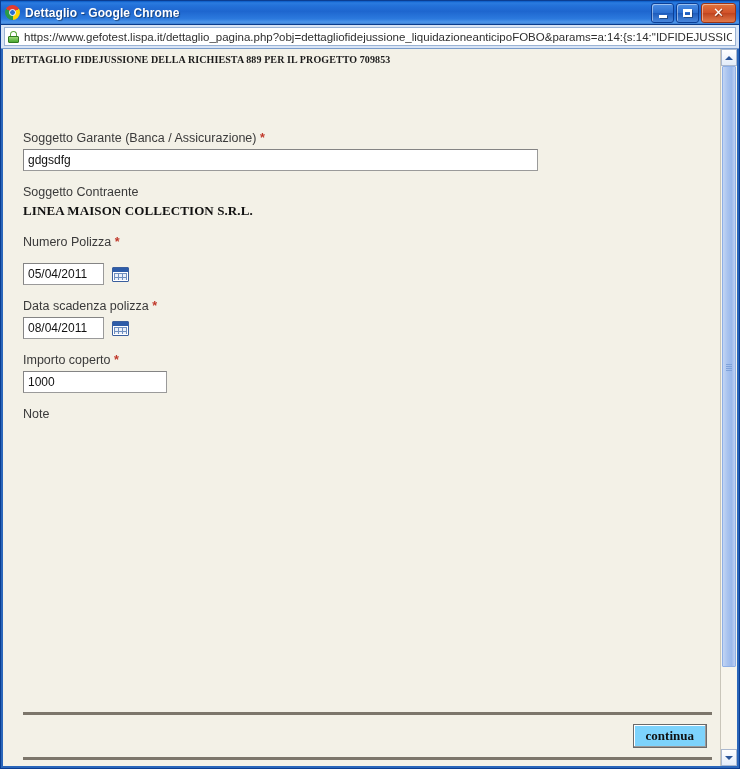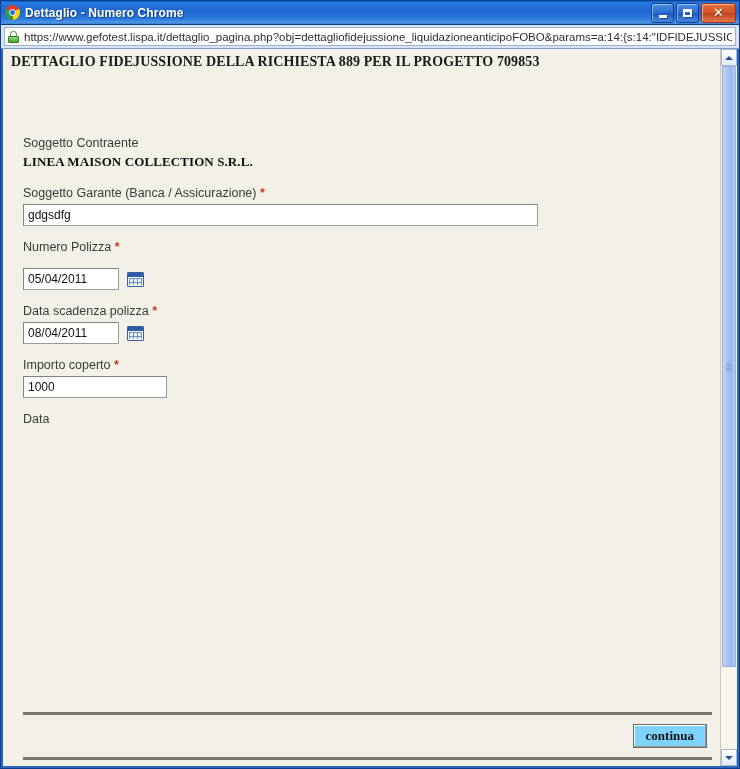--- a/index.html
+++ b/index.html
@@ -189,21 +189,21 @@
   .page {
     flex: 1 1 auto;
     position: relative;
     background: #f3f1e7;
     overflow: hidden;
   }
 
   
   .page-heading {
     font-family: "Liberation Serif", serif;
-    font-size: 14px;
+    font-size: 10px;
     font-weight: bold;
     color: #1a1a1a;
     padding: 5px 0 0 8px;
     letter-spacing: 0.1px;
     white-space: nowrap;
   }
 
   .form-area {
     padding: 66px 0 0 20px;
   }
@@ -234,21 +234,21 @@
     border-top-color: #848484;
     border-left-color: #848484;
     font-family: "Liberation Sans", sans-serif;
     font-size: 12px;
     color: #111111;
     padding: 1px 4px;
     outline: none;
     display: block;
   }
   .w-wide { width: 515px; }
-  .w-date { width: 96px; }
+  .w-date { width: 81px; }
   .w-amount { width: 144px; }
 
   .field-block { margin-bottom: 14px; }
 
   .date-row { display: flex; align-items: center; gap: 8px; }
 
   .cal-icon {
     width: 17px; height: 15px;
     position: relative;
     display: inline-block;
@@ -390,21 +390,21 @@
 </head>
 <body>
 
 <div class="window">
 
   <div class="titlebar">
     <span class="chrome-logo">
       <span class="ring"></span>
         <span class="inner"></span>
     </span>
-    <span class="title-text">Dettaglio - Numero Chrome</span>
+    <span class="title-text">Dettaglio - Google Chrome</span>
     <span class="winbtns">
       <span class="winbtn">
         <span class="glyph-min"></span>
       </span>
       <span class="winbtn">
         <span class="glyph-max"></span>
       </span>
       <span class="winbtn close">
         <span class="glyph-close">✕</span>
       </span>
@@ -423,27 +423,27 @@
 
   <div class="client">
 
     <div class="page">
 
       <div class="page-heading">DETTAGLIO FIDEJUSSIONE DELLA RICHIESTA 889 PER IL PROGETTO 709853</div>
 
       <div class="form-area">
 
         <div class="field-block">
+          <div class="field-label"><span>Soggetto Garante (Banca / Assicurazione)</span> <span class="req">*</span></div>
+          <input class="text-input w-wide" type="text" value="gdgsdfg" style="">
+        </div>
+
+        <div class="field-block">
           <div class="field-label">Soggetto Contraente</div>
           <div class="static-value">LINEA MAISON COLLECTION S.R.L.</div>
-        </div>
-
-        <div class="field-block">
-          <div class="field-label"><span>Soggetto Garante (Banca / Assicurazione)</span> <span class="req">*</span></div>
-          <input class="text-input w-wide" type="text" value="gdgsdfg" style="">
         </div>
 
         <div class="field-block">
           <div class="field-label"><span>Numero Polizza</span> <span class="req">*</span></div>
         </div>
 
         <div class="field-block">
           <div class="date-row">
             <input class="text-input w-date" type="text" value="05/04/2011" style="">
             <span class="cal-icon">
@@ -463,21 +463,21 @@
             </span>
           </div>
         </div>
 
         <div class="field-block">
           <div class="field-label"><span>Importo coperto</span> <span class="req">*</span></div>
           <input class="text-input w-amount" type="text" value="1000" style="">
         </div>
 
         <div class="field-block">
-          <div class="field-label">Data</div>
+          <div class="field-label">Note</div>
         </div>
 
       </div>
 
       <div class="footer-zone">
         <div class="footer-inner">
           <div class="hrule" style="margin-left:0;margin-right:0;"></div>
         </div>
         <div class="btn-row">
           <button class="btn">continua</button>

